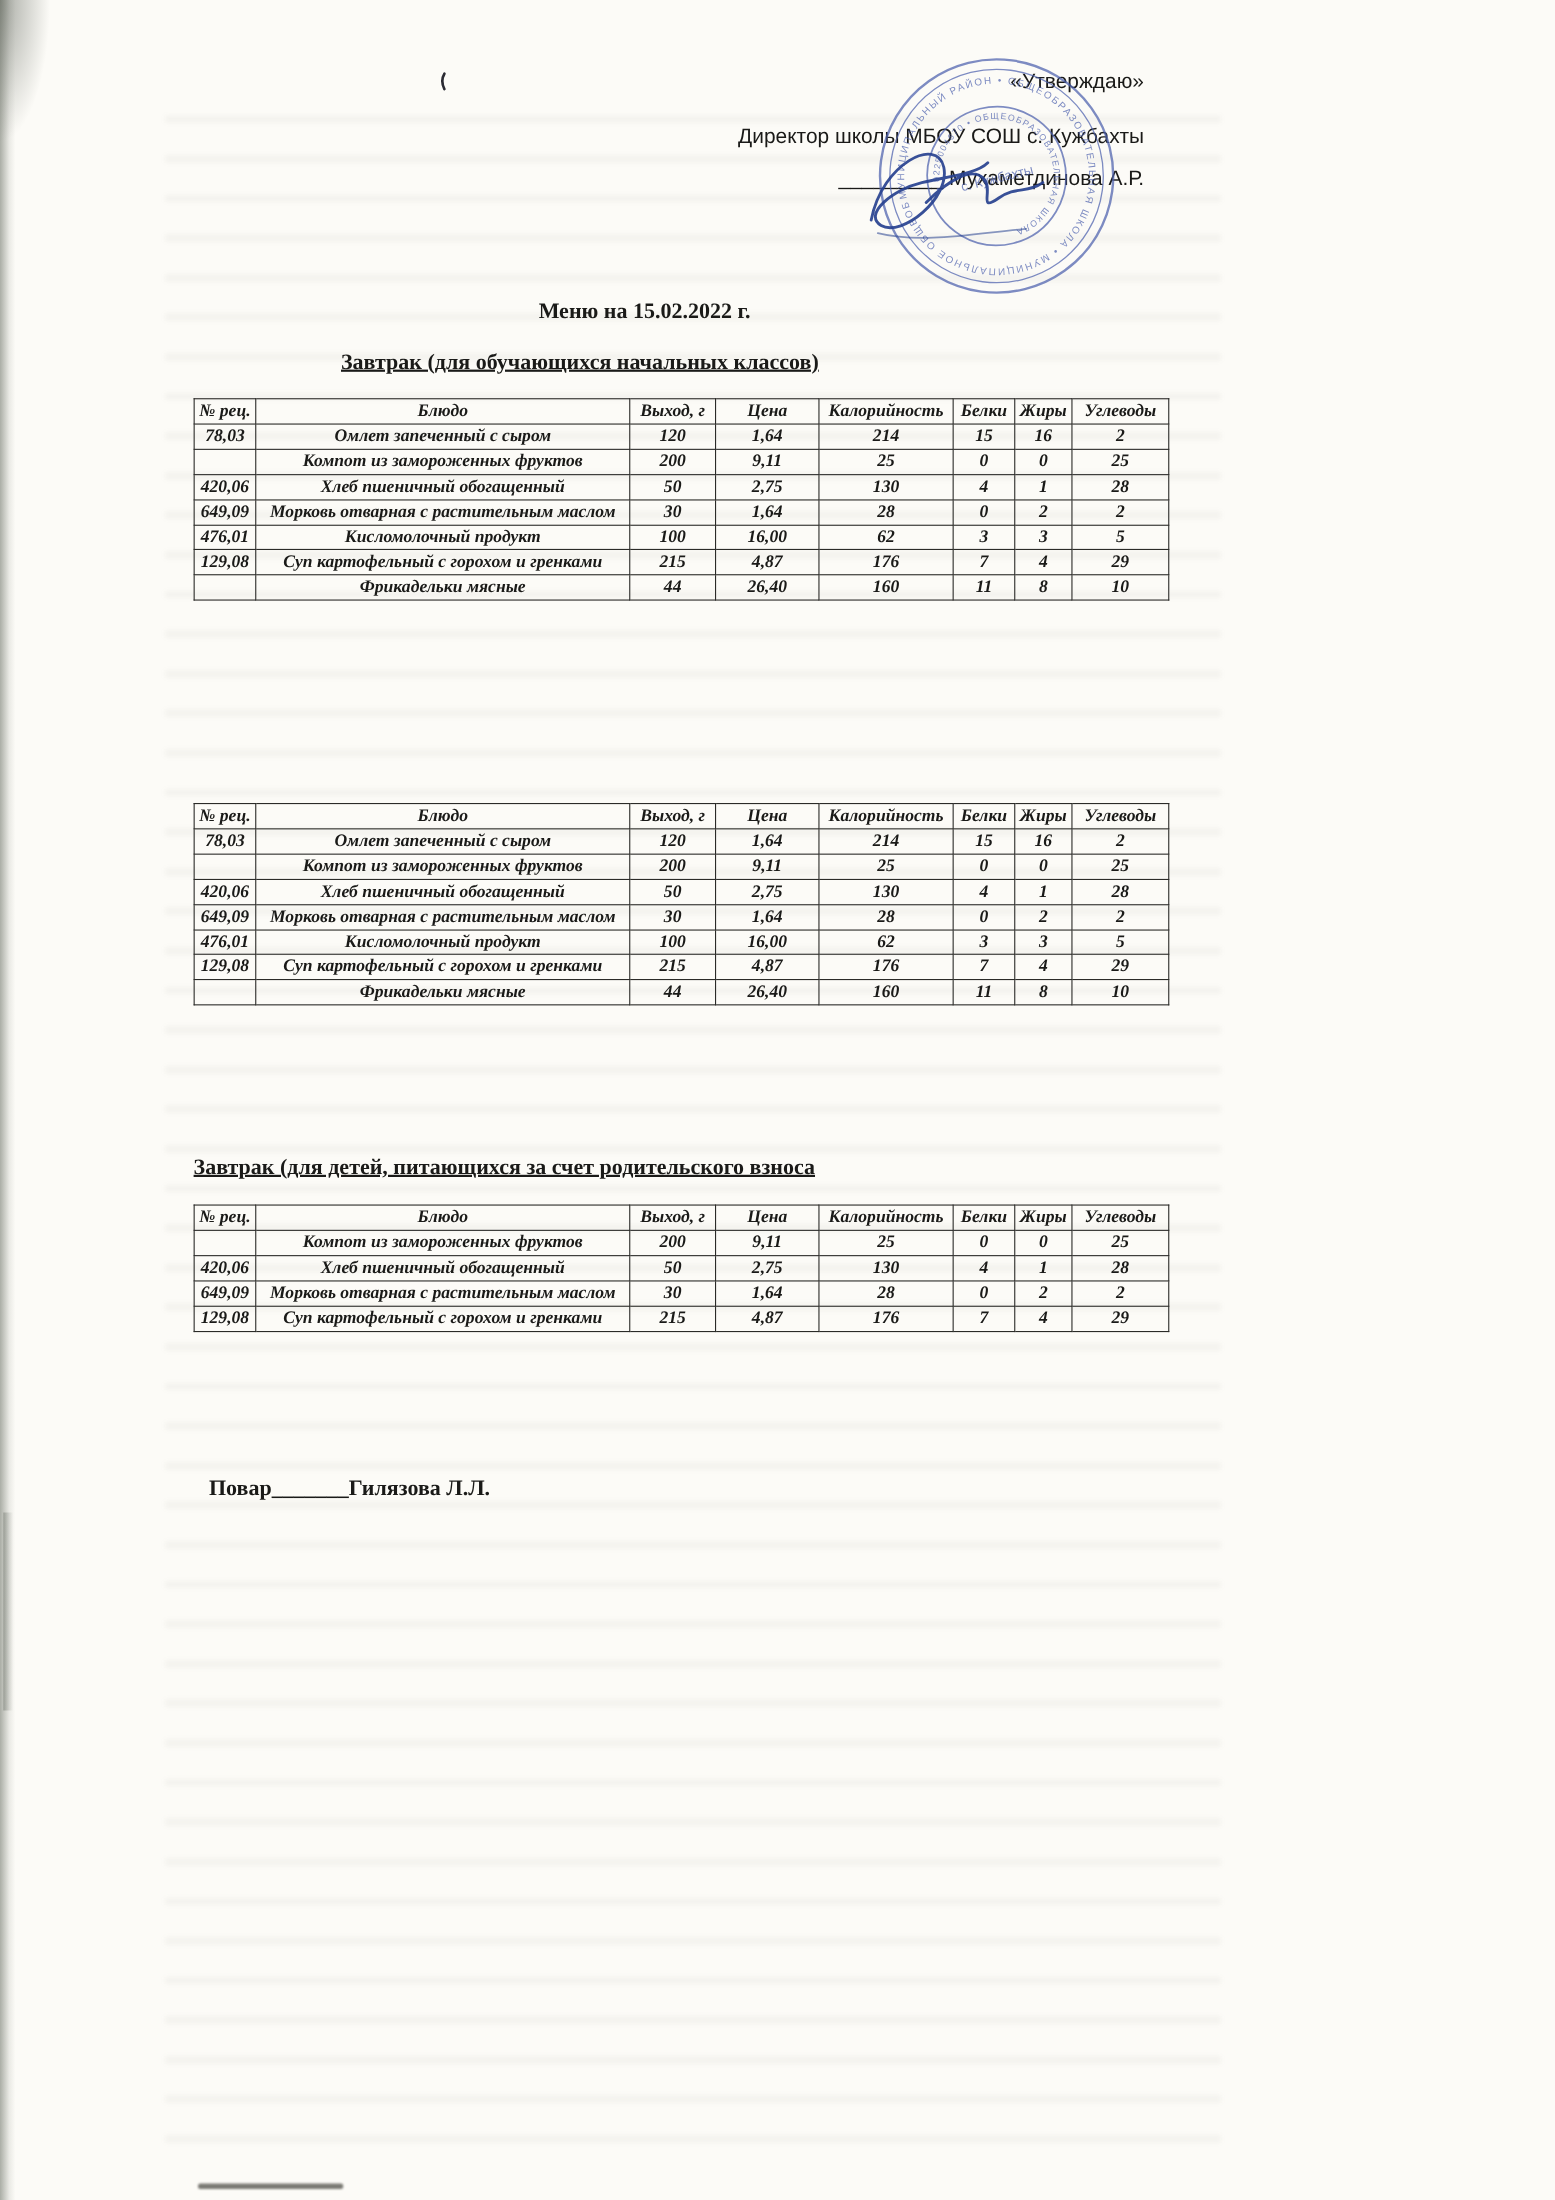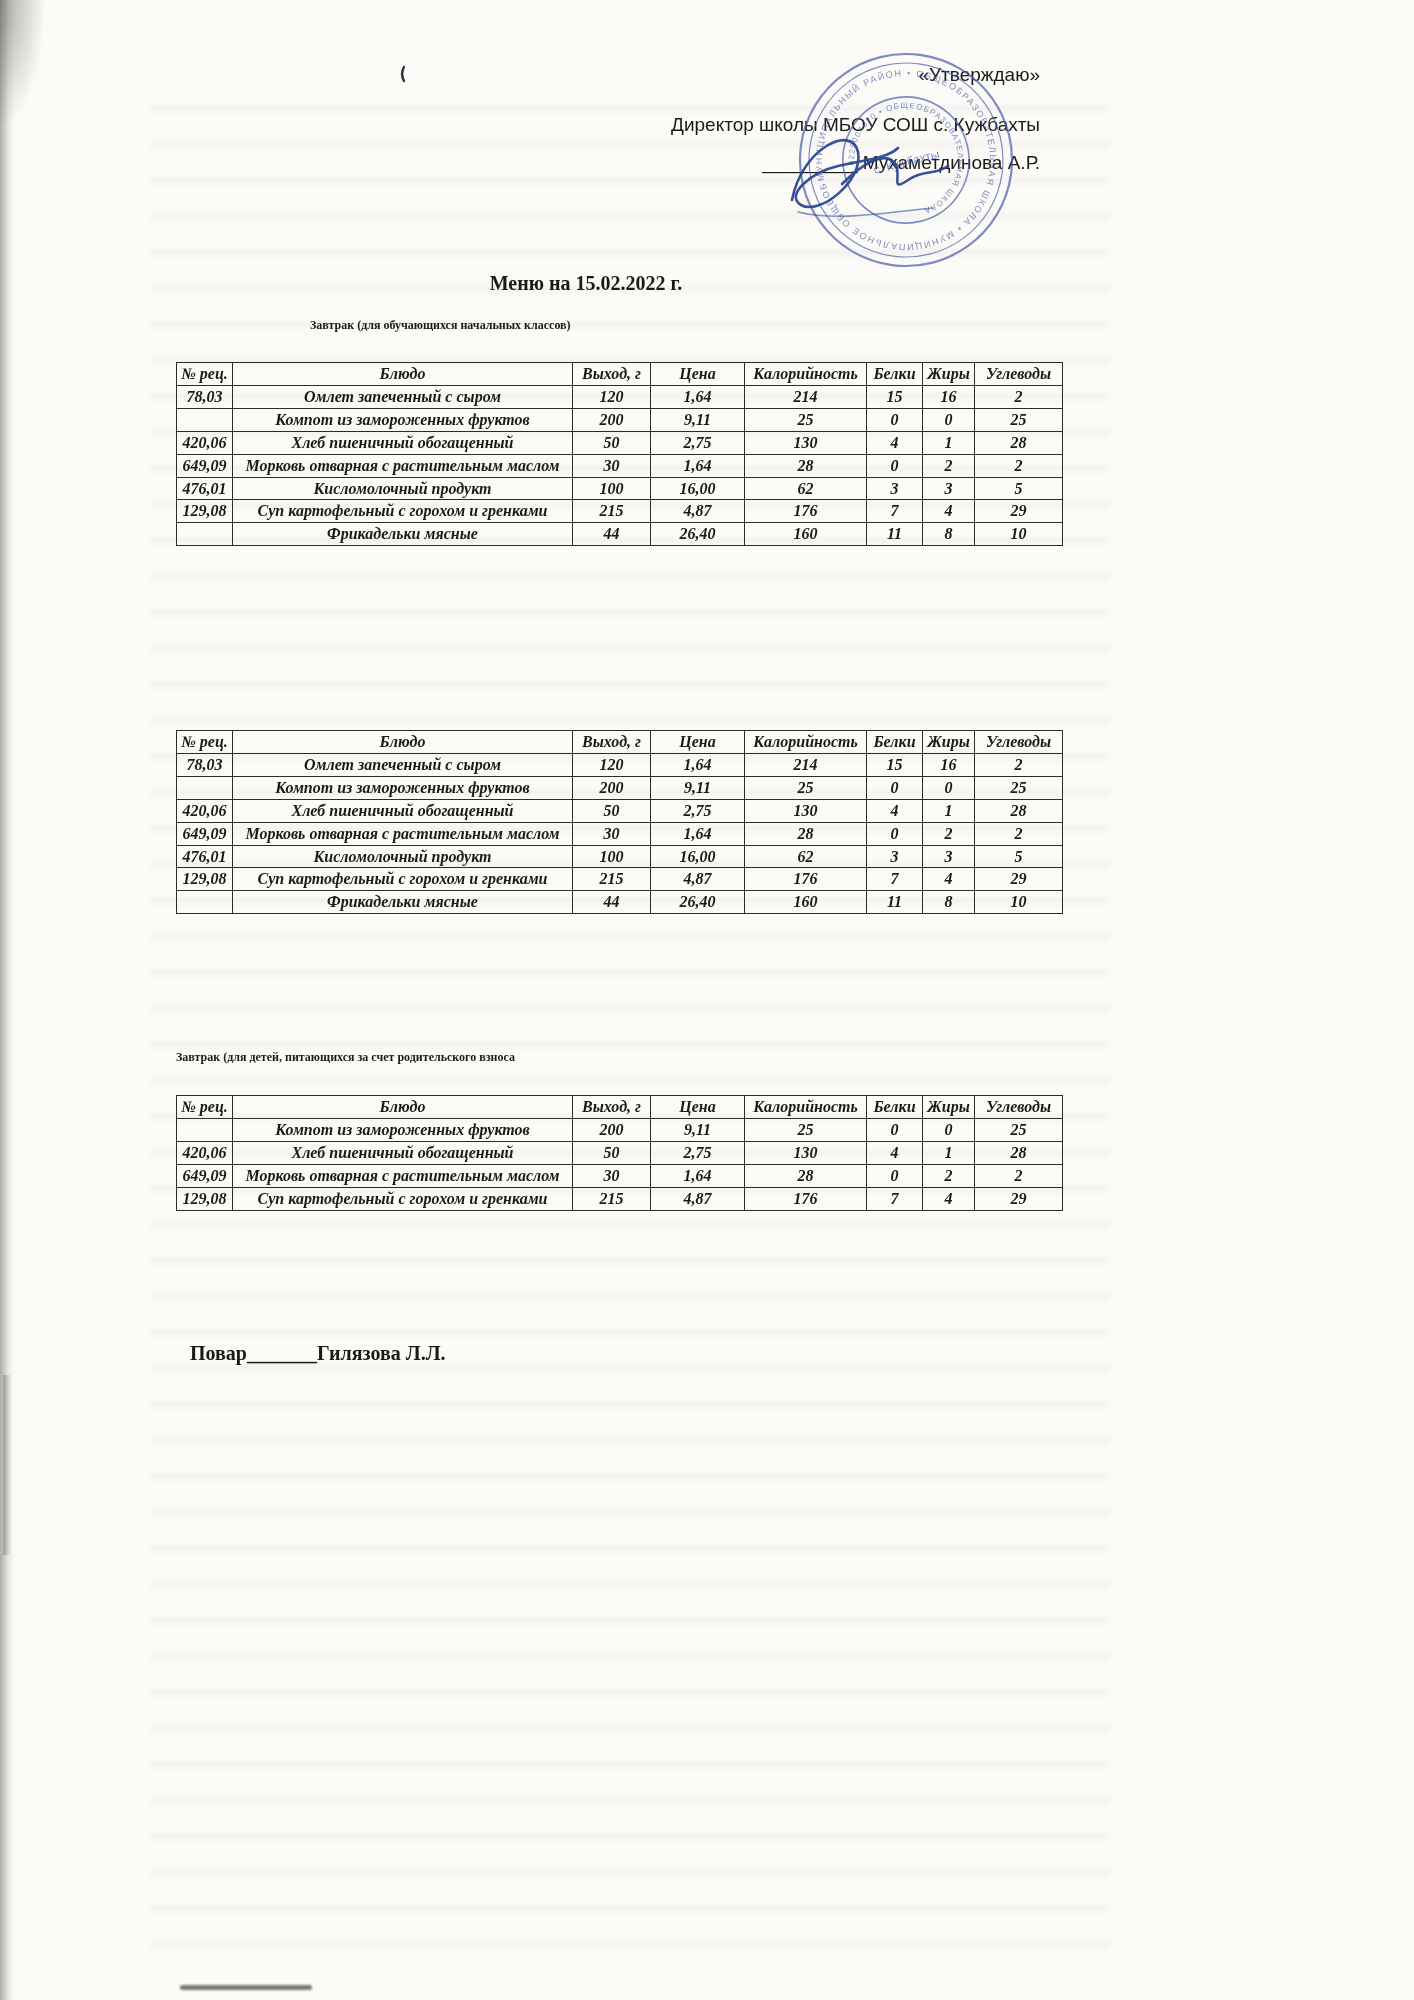--- a/index.html
+++ b/index.html
@@ -31,21 +31,21 @@
   }
   .approve{margin-bottom:28px;}
   .director{margin-bottom:16px;}
   
   .stamp{position:absolute;left:792px;top:46px;z-index:3;opacity:0.72;filter:blur(0.6px);}
   .signature{position:absolute;left:768px;top:116px;z-index:4;}
   .pen-mark{position:absolute;left:396px;top:64px;z-index:2;}
   
   .title{position:absolute;top:272px;left:176px;width:820px;margin:0;
     text-align:center;font-size:20px;font-weight:bold;z-index:2;}
-  .s-head{position:absolute;font-size:12px;font-weight:bold;z-index:2;}
+  .s-head{position:absolute;font-size:20px;font-weight:bold;z-index:2;text-decoration:underline;}
   .s1{top:318px;left:310px;}
   .s2{top:686px;left:150px;width:820px;text-align:center;}
   .s3{top:1050px;left:176px;text-align:right;}
   
   table.menu{
     position:absolute;left:176px;width:886px;border-collapse:collapse;table-layout:fixed;
     font-size:16px;font-weight:bold;z-index:2;background:transparent;font-style:italic;
   }
   .t1{top:362px;} .t2{top:730px;} .t3{top:1095px;}
   table.menu th, table.menu td{

